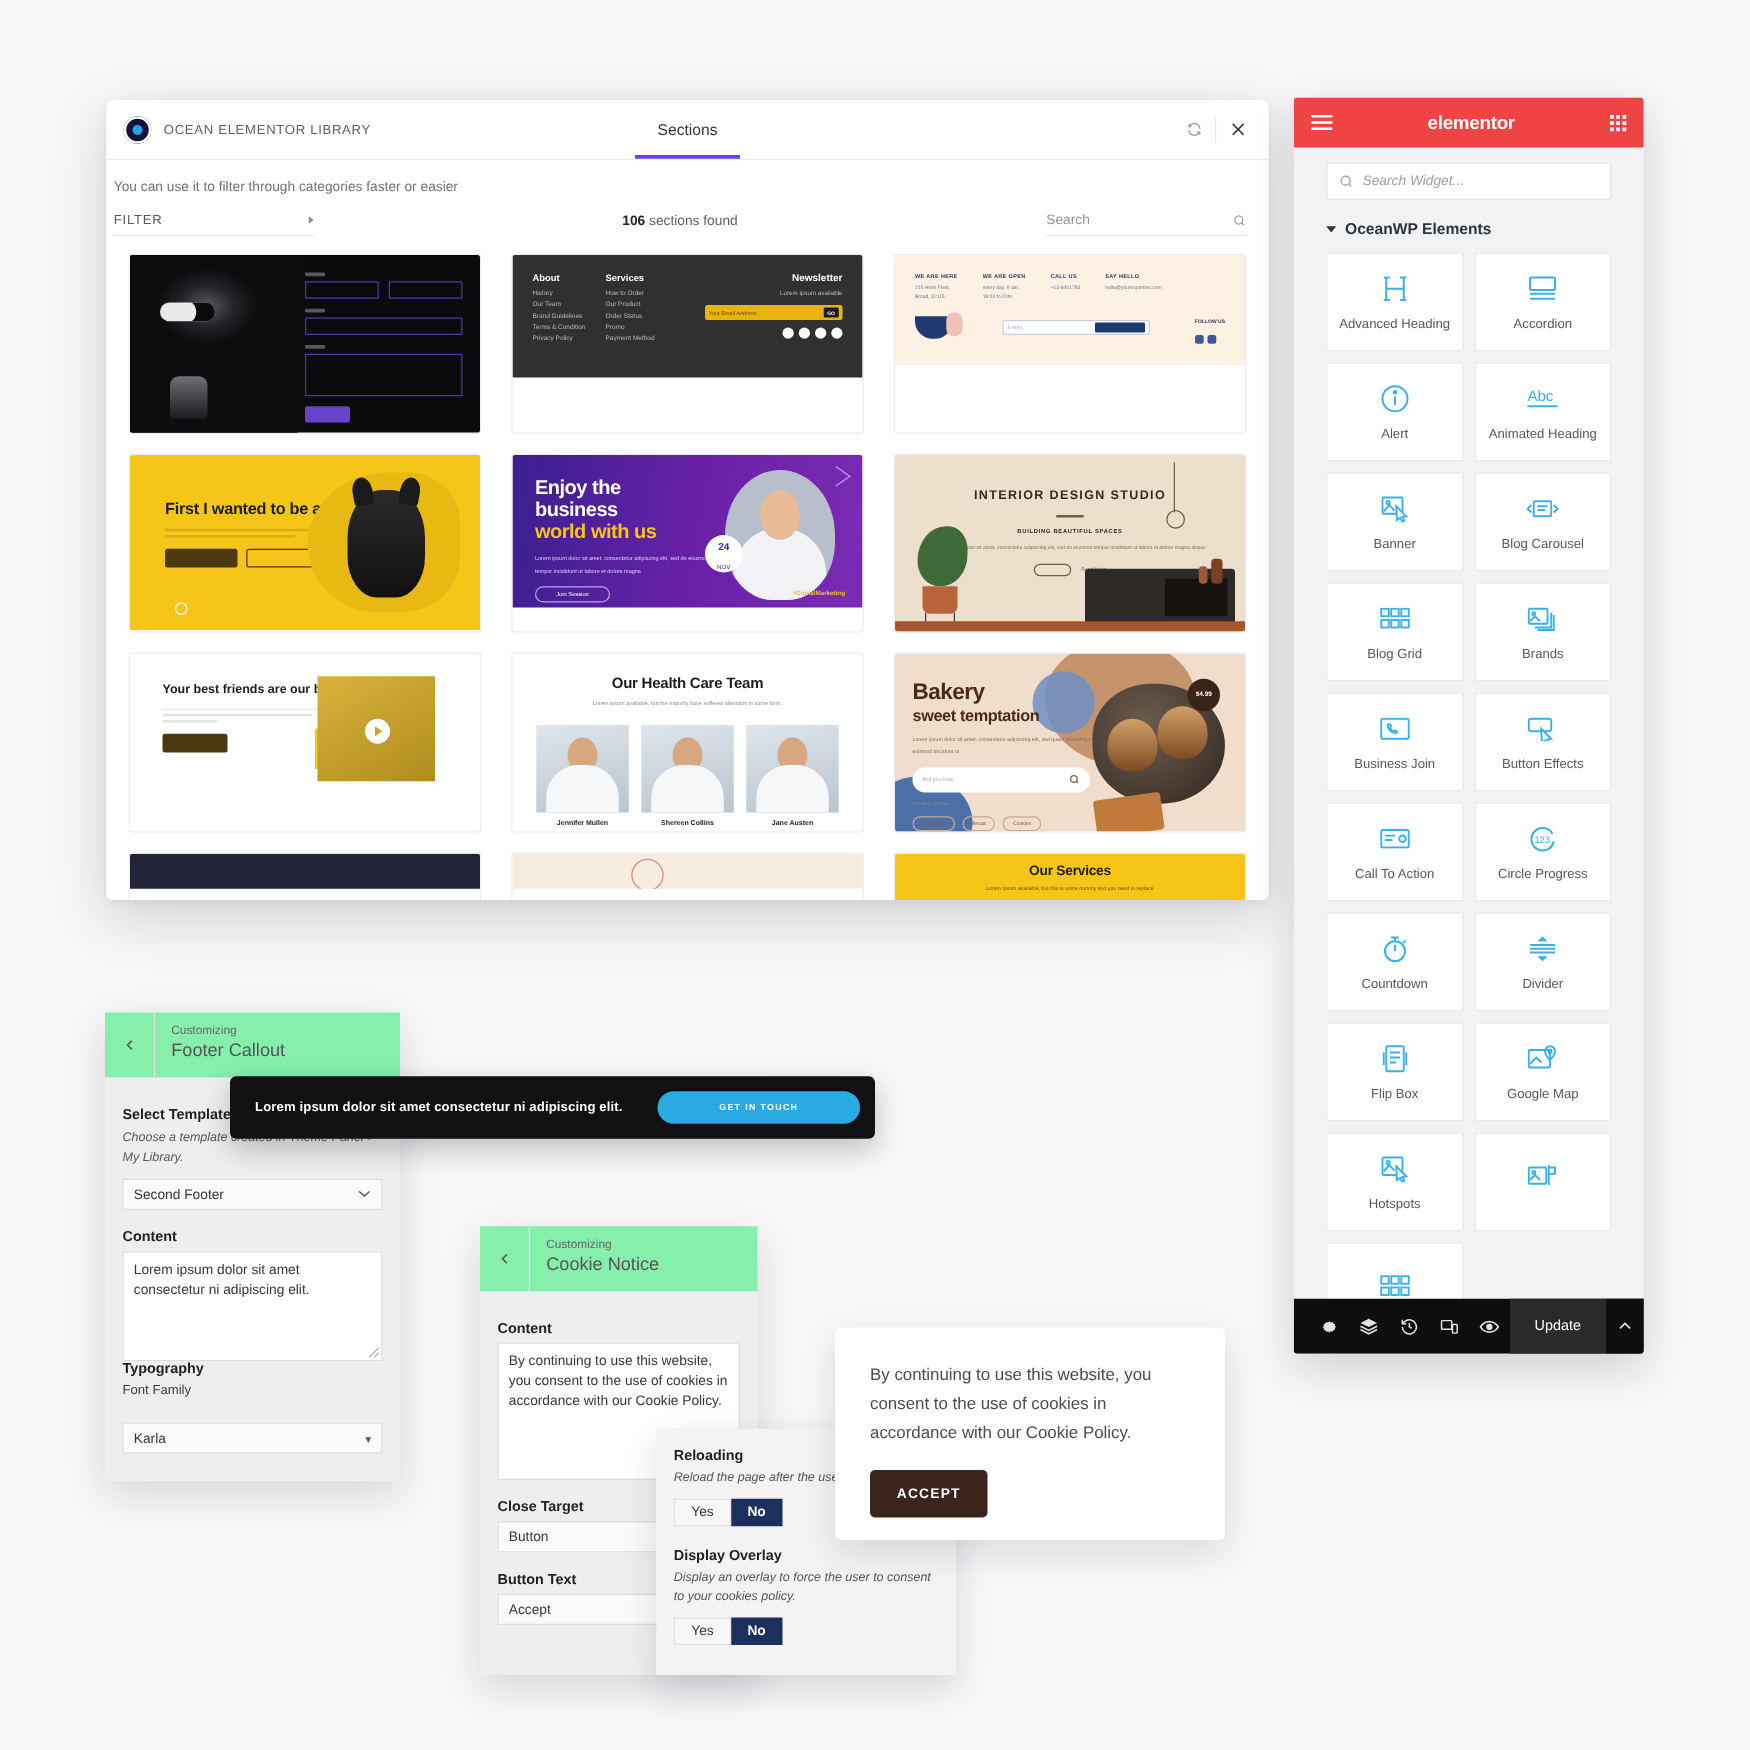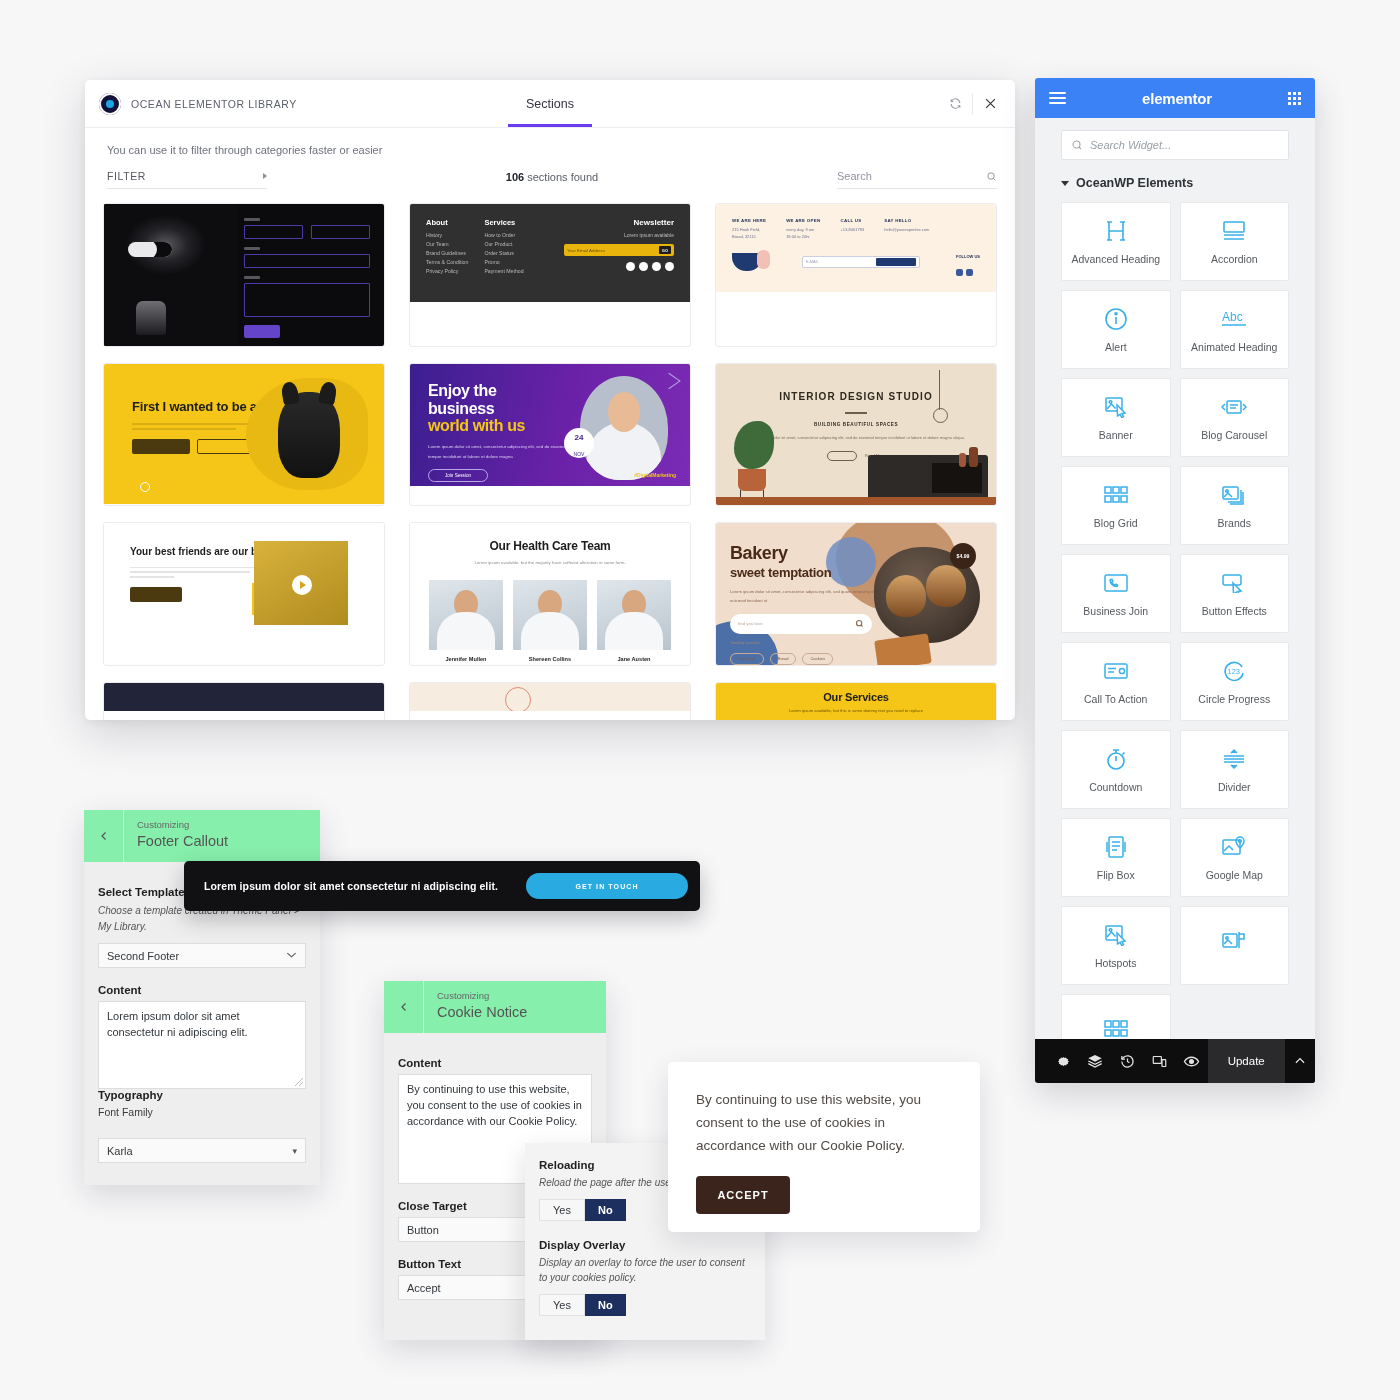--- a/index.html
+++ b/index.html
@@ -42,21 +42,21 @@
   .lib-head-right {
     margin-left: auto; display: flex; align-items: center; gap: 0; padding-right: 8px;
     position: relative; z-index: 2;
   }
   .ic-btn {
     width: 34px; height: 34px; display: flex; align-items: center; justify-content: center;
     color: #9a9ea8;
   }
   .ic-sep { width: 1px; height: 20px; background: #e6e8ec; }
 
-  .lib-filterbar { padding: 16px 18px 0 22px; }
+  .lib-filterbar { padding: 16px 18px 0 6px; }
   .lib-hint { font-size: 11px; color: #6e727c; margin-bottom: 14px; }
   .lib-controls { display: flex; align-items: flex-end; }
   .filter-wrap {
     width: 160px; border-bottom: 1px solid #e2e4e9; padding-bottom: 6px;
     display: flex; align-items: center; justify-content: space-between;
   }
   .filter-wrap span { font-size: 10.5px; color: #55585f; letter-spacing: .6px; }
   .caret-r { border-left: 4px solid #8a8e98; border-top: 3px solid transparent; border-bottom: 3px solid transparent; }
   .found { flex: 1; text-align: center; font-size: 11px; color: #5a5e67; padding-bottom: 6px; }
   .found b { color: #23252c; font-weight: 700; }
@@ -238,21 +238,21 @@
   .t-serv h3 { font-size:11px; color:#1d1d1d; font-weight:700; letter-spacing:-.2px; }
   .t-serv p { font-size:4.2px; color:#6b5508; line-height:2; margin-top:4px; }
 
   
   .elementor {
     position:absolute; left:1035px; top:78px; width:280px; height:1005px;
     background:#f1f2f3; border-radius:3px;
     box-shadow: 0 12px 34px rgba(20,20,40,.16);
     overflow:hidden; display:flex; flex-direction:column;
   }
-  .el-head { height:40px; background:#3b82f6; display:flex; align-items:center; padding:0 14px; }
+  .el-head { height:40px; background:#ef4444; display:flex; align-items:center; padding:0 14px; }
   .el-burger { width:17px; }
   .el-burger i { display:block; height:2px; background:#fff; margin-bottom:3px; border-radius:1px; }
   .el-burger i:last-child { margin-bottom:0; }
   .el-logo { flex:1; text-align:center; color:#fff; font-size:15px; font-weight:700; letter-spacing:-.2px; }
   .el-grid-ic { display:grid; grid-template-columns:repeat(3,3px); gap:2px; }
   .el-grid-ic i { width:3px; height:3px; background:#fff; display:block; }
   .el-body { flex:1; padding:12px 26px 0; overflow:hidden; }
   .el-search {
     height:30px; background:#fff; border:1px solid #e1e3e6; border-radius:2px;
     display:flex; align-items:center; padding:0 9px; gap:7px;

